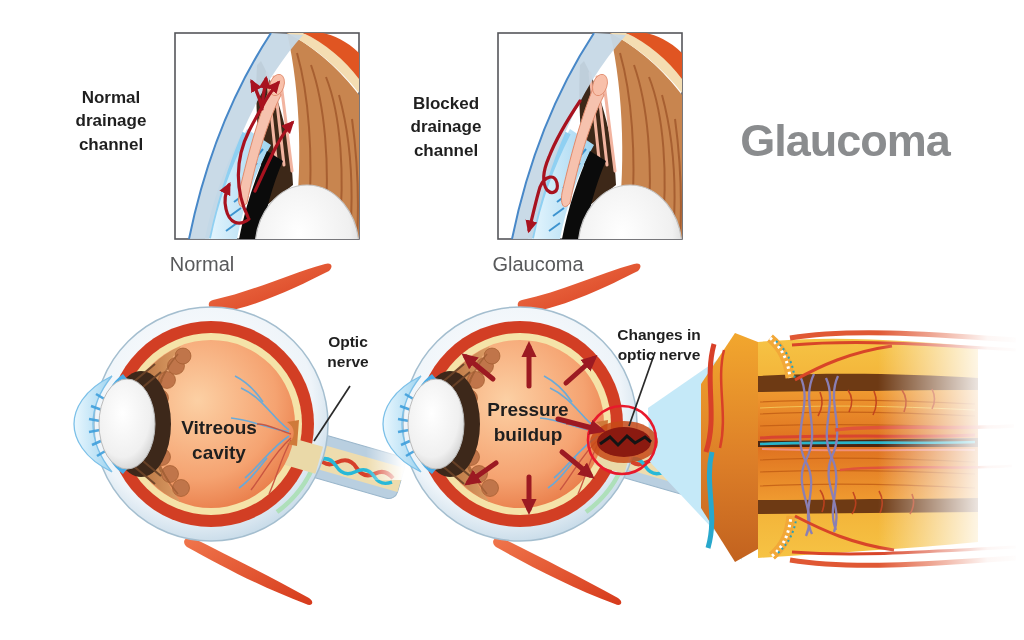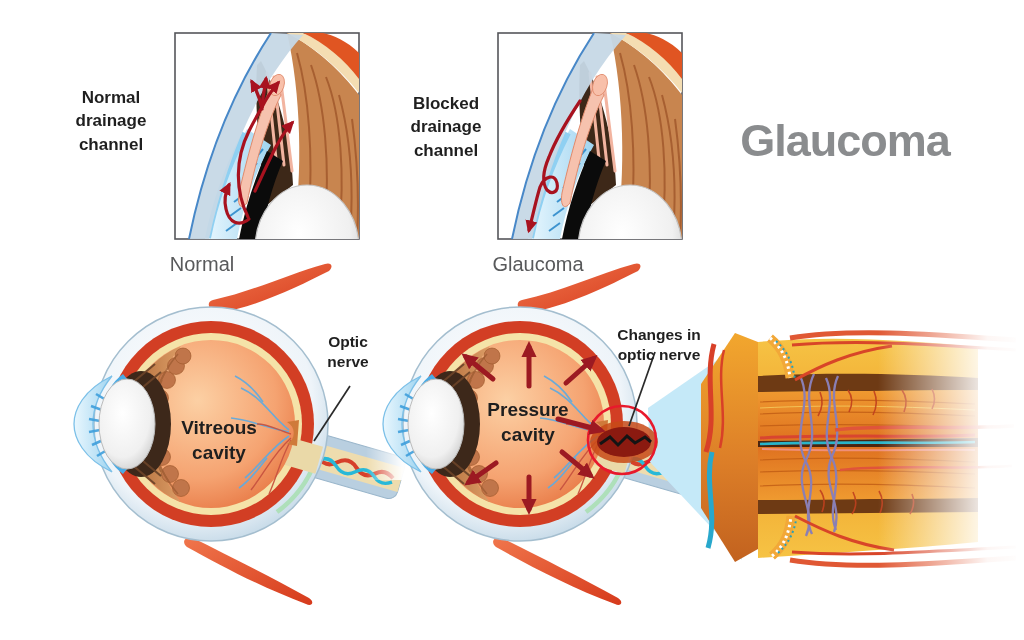--- a/index.html
+++ b/index.html
@@ -336,17 +336,17 @@
 drainage
 channel</div>
 <div class="lbl caption" style="left:152px;top:252px;width:100px;">Normal</div>
 <div class="lbl caption" style="left:487px;top:252px;width:102px;">Glaucoma</div>
 <div class="lbl big-title" style="left:705px;top:118px;width:280px;">Glaucoma</div>
 <div class="lbl inner-label" style="left:148px;top:416px;width:142px;">Vitreous
 cavity</div>
 <div class="lbl small-label" style="left:310px;top:332px;width:76px;">Optic
 nerve</div>
 <div class="lbl inner-label" style="left:457px;top:398px;width:142px;">Pressure
-cavity</div>
+buildup</div>
 <div class="lbl small-label" style="left:585px;top:325px;width:148px;">Changes in
 optic nerve</div>
 
 </div>
 
 </body></html>

